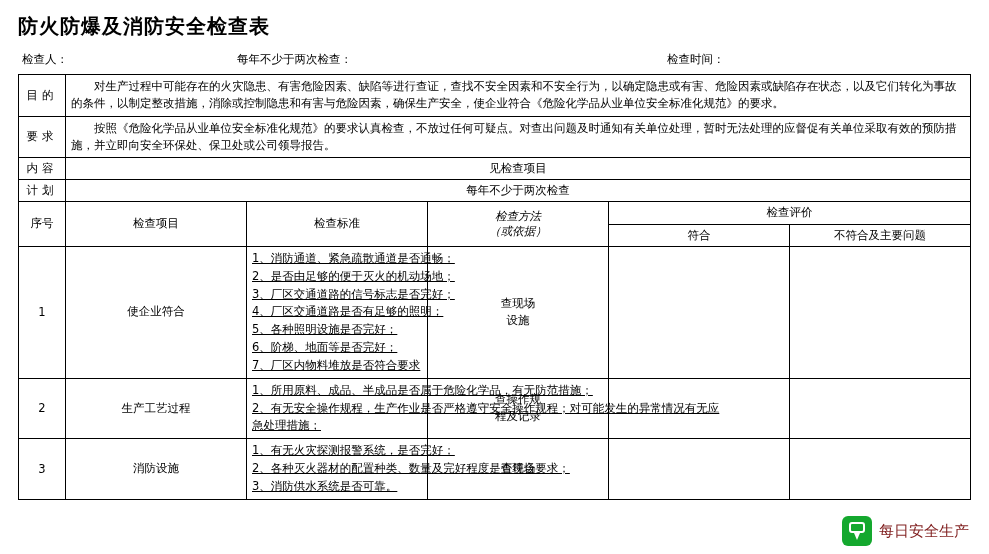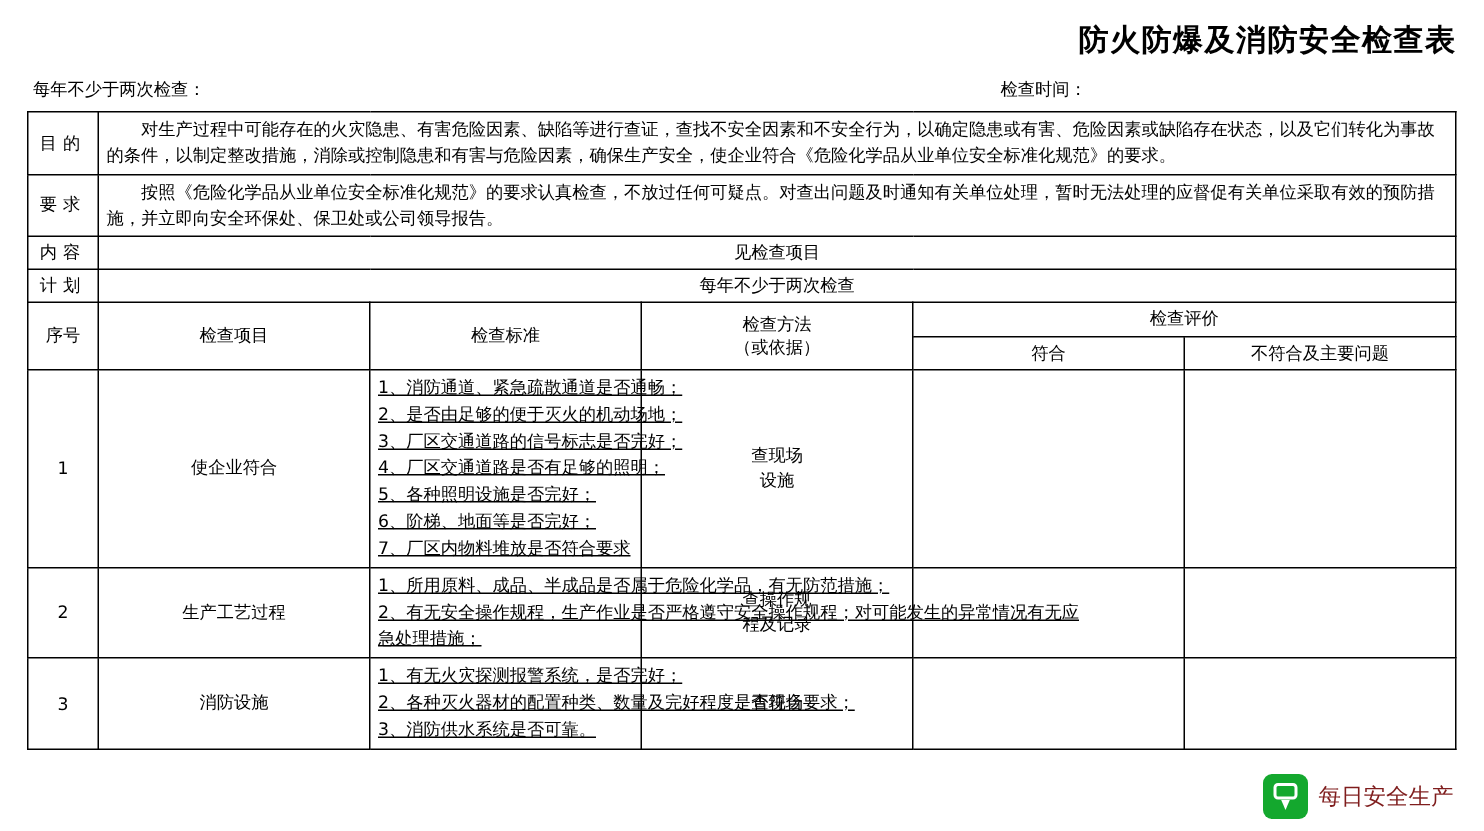--- a/index.html
+++ b/index.html
@@ -15,21 +15,21 @@
     overflow: hidden;
   }
   .page {
     position: relative;
     width: 989px;
     height: 554px;
     box-sizing: border-box;
     padding: 0 18px;
   }
   .doc-title {
-    text-align: right;
+    text-align: left;
     font-size: 20px;
     font-weight: bold;
     letter-spacing: 1px;
     padding-top: 13px;
     padding-bottom: 12px;
     font-family: "DejaVu Serif", "Liberation Serif", serif;
   }
   .meta-row {
     display: flex;
     font-size: 11.5px;
@@ -71,21 +71,21 @@
   .list {
     line-height: 1.55;
     padding: 5px 8px;
   }
   .list div { white-space: nowrap; text-decoration: underline; }
   .hdr { text-align: center; line-height: 1.35; }
 
   .col-seq { width: 34px; }
   .col-item { width: 72px; }
   .col-std { width: auto; }
-  .col-method { width: 82px; }
+  .col-method { width: 82px; font-style: italic; }
   .col-ok { width: 56px; }
   .col-bad { width: 148px; }
 
   .badge {
     position: absolute;
     right: 20px;
     bottom: 8px;
     display: flex;
     align-items: center;
     gap: 7px;
@@ -124,20 +124,21 @@
   }
 </style>
 </head>
 <body>
 
 <div class="page">
 
   <div class="doc-title">防火防爆及消防安全检查表</div>
 
   <div class="meta-row">
+    <div class="meta-inspector">检查人：</div>
     <div class="meta-unit">每年不少于两次检查：</div>
     <div class="meta-time">检查时间：</div>
   </div>
 
   <table class="main">
     <tbody>
       <tr>
         <td class="lbl">目的</td>
         <td class="para" colspan="5">对生产过程中可能存在的火灾隐患、有害危险因素、缺陷等进行查证，查找不安全因素和不安全行为，以确定隐患或有害、危险因素或缺陷存在状态，以及它们转化为事故的条件，以制定整改措施，消除或控制隐患和有害与危险因素，确保生产安全，使企业符合《危险化学品从业单位安全标准化规范》的要求。</td>
       </tr>

